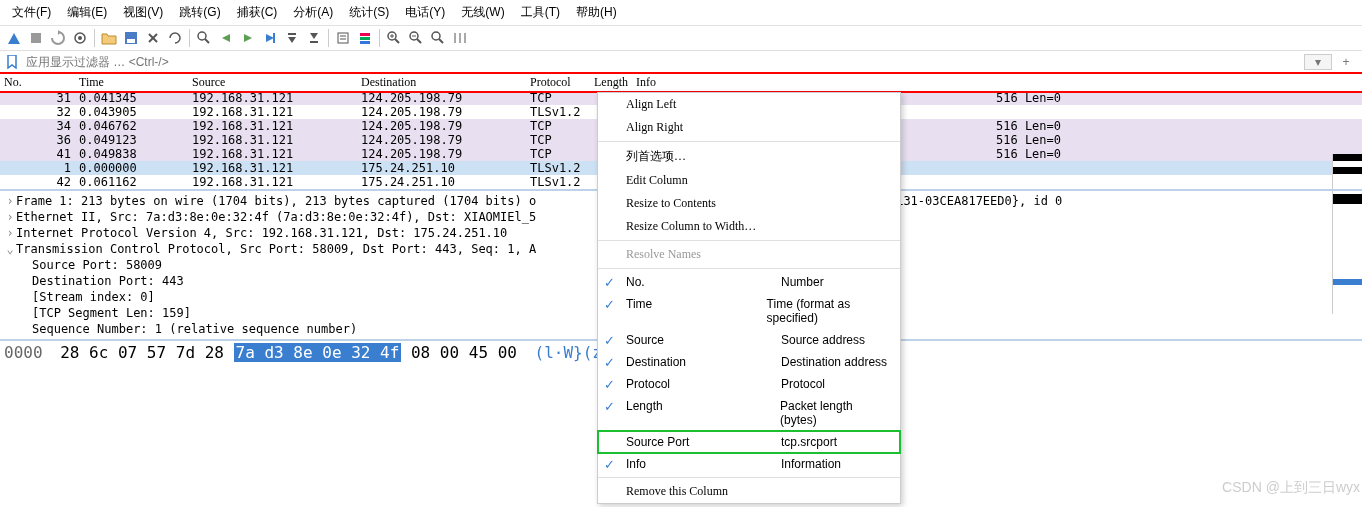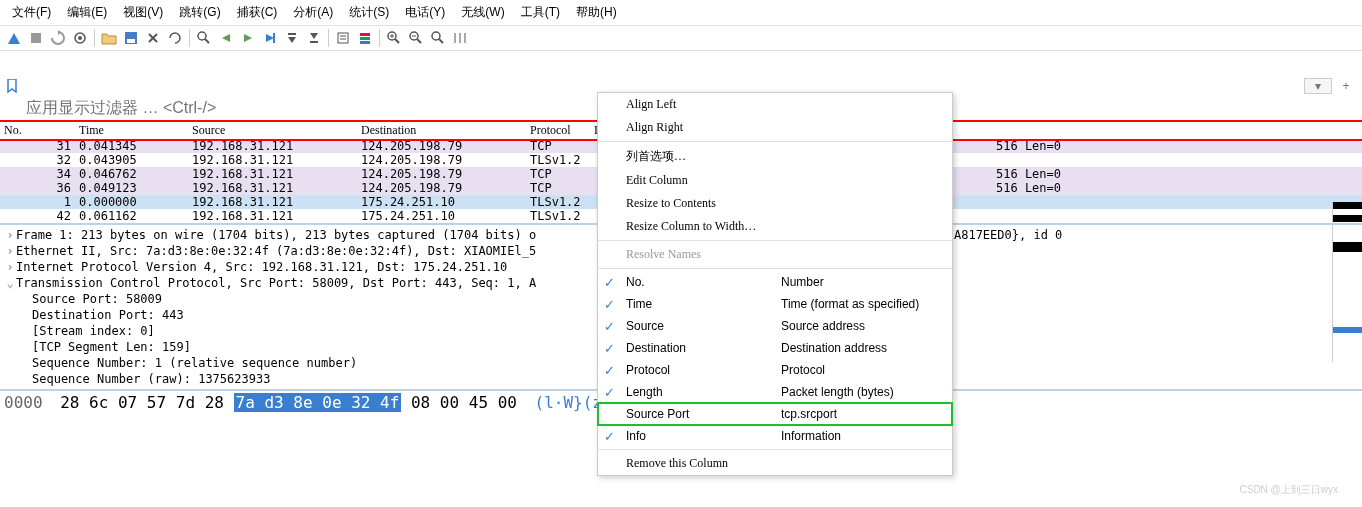--- a/index.html
+++ b/index.html
@@ -4,21 +4,21 @@
 <style>
 * { box-sizing: border-box; margin: 0; padding: 0; }
 body { font-family: "Microsoft YaHei", Arial, sans-serif; font-size: 12px; background: #fff; color: #000; width: 1362px; }
 .menubar { display: flex; padding: 2px 4px; border-bottom: 1px solid #e0e0e0; background: #fff; align-items: center; }
 .menubar span { padding: 2px 8px; cursor: pointer; }
 .toolbar { display: flex; align-items: center; padding: 2px 4px; border-bottom: 1px solid #e0e0e0; gap: 2px; }
 .tb-icon { width: 20px; height: 20px; display: flex; align-items: center; justify-content: center; cursor: pointer; }
 .tb-sep { width: 1px; height: 18px; background: #ccc; margin: 0 2px; }
 .filter-bar { display: flex; align-items: center; border-bottom: 1px solid #ccc; padding: 2px; }
 .filter-icon { width: 16px; height: 16px; display:flex; align-items:center; justify-content:center; margin: 0 2px; color:#777; }
-.filter-input { flex: 1; border: none; outline: none; padding: 2px 4px; color: #a21caf; font-size: 16px; margin-top: 44px; }
+.filter-input { flex: 1; border: none; outline: none; padding: 2px 4px; color: #a21caf; font-size: 12px; }
 .filter-right { display: flex; align-items: center; gap: 2px; padding: 0 4px; }
 .packet-table { width: 100%; border-collapse: collapse; font-family: Consolas, monospace; font-size: 12px; }
 .packet-table th { text-align: left; padding: 1px 4px; font-weight: normal; font-family: "Microsoft YaHei"; background: #fff; }
 .header-row { outline: 2px solid red; }
 .packet-table td { padding: 0 4px; white-space: nowrap; overflow: hidden; }
 .packet-table tr.row-purple { background: #e8e0f0; }
 .packet-table tr.row-selected { background: #cde1f5; }
 .packet-table tr.row-white { background: #fff; }
 .col-no { width: 75px; text-align: right; }
 .col-time { width: 113px; }
@@ -31,28 +31,28 @@
 .minimap { position: absolute; right: 0; top: 80px; width: 30px; height: 160px; border-left: 1px solid #ccc; }
 .mm-line { height: 20px; }
 .details-pane { border-top: 2px solid #bcd2e8; padding: 2px 4px; font-family: Consolas, monospace; font-size: 12px; line-height: 16px; position: relative; }
 .tree-row { white-space: nowrap; }
 .tree-caret { display: inline-block; width: 12px; text-align: center; color: #888; }
 .indent1 { padding-left: 28px; }
 .bytes-pane { border-top: 2px solid #bcd2e8; padding: 2px 4px; font-family: Consolas, monospace; font-size: 16px; background: #fff; }
 .byte-offset { color: #666; margin-right: 8px; }
 .byte-sel { background: #3a7ed0; color: #fff; padding: 0 2px; }
 .byte-ascii { margin-left: 8px; color: #3a7ed0; }
-.context-menu { position: absolute; left: 597px; top: 92px; width: 356px; background: #fff; border: 1px solid #ccc; box-shadow: 2px 2px 6px rgba(0,0,0,0.2); z-index: 1000; }
+.context-menu { position: absolute; left: 597px; top: 92px; width: 304px; background: #fff; border: 1px solid #ccc; box-shadow: 2px 2px 6px rgba(0,0,0,0.2); z-index: 1000; }
 .cm-item { display: flex; align-items: center; padding: 4px 8px 4px 28px; position: relative; cursor: pointer; font-family: "Microsoft YaHei"; }
 .cm-sep { height: 1px; background: #e0e0e0; margin: 2px 0; }
 .cm-check { position: absolute; left: 6px; color: #3a7ed0; font-size: 13px; }
 .cm-col { display: flex; padding: 4px 8px 4px 28px; position: relative; }
 .cm-col-name { width: 155px; }
 .cm-highlight { outline: 2px solid #1ac030; outline-offset: -1px; }
-.watermark { position: absolute; right: 24px; bottom: 10px; font-size: 10px; color: rgba(128,128,128,0.4); pointer-events: none; }
+.watermark { position: absolute; right: 2px; bottom: 10px; font-size: 14px; color: rgba(128,128,128,0.4); pointer-events: none; }
 </style>
 </head>
 <body>
 
 <div class="menubar">
   <span>文件(F)</span>
   <span>编辑(E)</span>
   <span>视图(V)</span>
   <span>跳转(G)</span>
   <span>捕获(C)</span>
@@ -247,20 +247,29 @@
         </tr>
         <tr class="row-purple">
           <td class="col-no">36</td>
           <td class="col-time">0.049123</td>
           <td class="col-src">192.168.31.121</td>
           <td class="col-dst">124.205.198.79</td>
           <td class="col-proto">TCP</td>
           <td class="col-len"></td>
           <td class="col-info"><span class="info-gap"></span>516 Len=0</td>
         </tr>
+        <tr class="row-purple">
+          <td class="col-no">41</td>
+          <td class="col-time">0.049838</td>
+          <td class="col-src">192.168.31.121</td>
+          <td class="col-dst">124.205.198.79</td>
+          <td class="col-proto">TCP</td>
+          <td class="col-len"></td>
+          <td class="col-info"><span class="info-gap"></span>516 Len=0</td>
+        </tr>
         <tr class="row-selected">
           <td class="col-no">1</td>
           <td class="col-time">0.000000</td>
           <td class="col-src">192.168.31.121</td>
           <td class="col-dst">175.24.251.10</td>
           <td class="col-proto">TLSv1.2</td>
           <td class="col-len"></td>
           <td class="col-info"></td>
         </tr>
         <tr class="row-white">
@@ -290,21 +299,20 @@
 <div class="details-pane">
   <div class="tree-row"><span class="tree-caret">›</span><span>Frame 1: 213 bytes on wire (1704 bits), 213 bytes captured (1704 bits) o</span><span class="info-gap"></span><span>131-03CEA817EED0}, id 0</span></div>
   <div class="tree-row"><span class="tree-caret">›</span><span>Ethernet II, Src: 7a:d3:8e:0e:32:4f (7a:d3:8e:0e:32:4f), Dst: XIAOMIEl_5</span></div>
   <div class="tree-row"><span class="tree-caret">›</span><span>Internet Protocol Version 4, Src: 192.168.31.121, Dst: 175.24.251.10</span></div>
   <div class="tree-row"><span class="tree-caret">⌄</span><span>Transmission Control Protocol, Src Port: 58009, Dst Port: 443, Seq: 1, A</span></div>
   <div class="tree-row indent1">Source Port: 58009</div>
   <div class="tree-row indent1">Destination Port: 443</div>
   <div class="tree-row indent1">[Stream index: 0]</div>
   <div class="tree-row indent1">[TCP Segment Len: 159]</div>
   <div class="tree-row indent1">Sequence Number: 1    (relative sequence number)</div>
-  <div class="tree-row indent1">Sequence Number (raw): 1375623933</div>
 </div>
 
 <div class="bytes-pane">
   <span class="byte-offset">0000</span>
   <span>28 6c 07 57 7d 28 </span><span class="byte-sel">7a d3  8e 0e 32 4f</span><span> 08 00 45 00</span>
   <span class="byte-ascii">(l·W}(z·  ··2O··E·</span>
 </div>
 
 <div class="context-menu">
   <div class="cm-item">Align Left</div>

